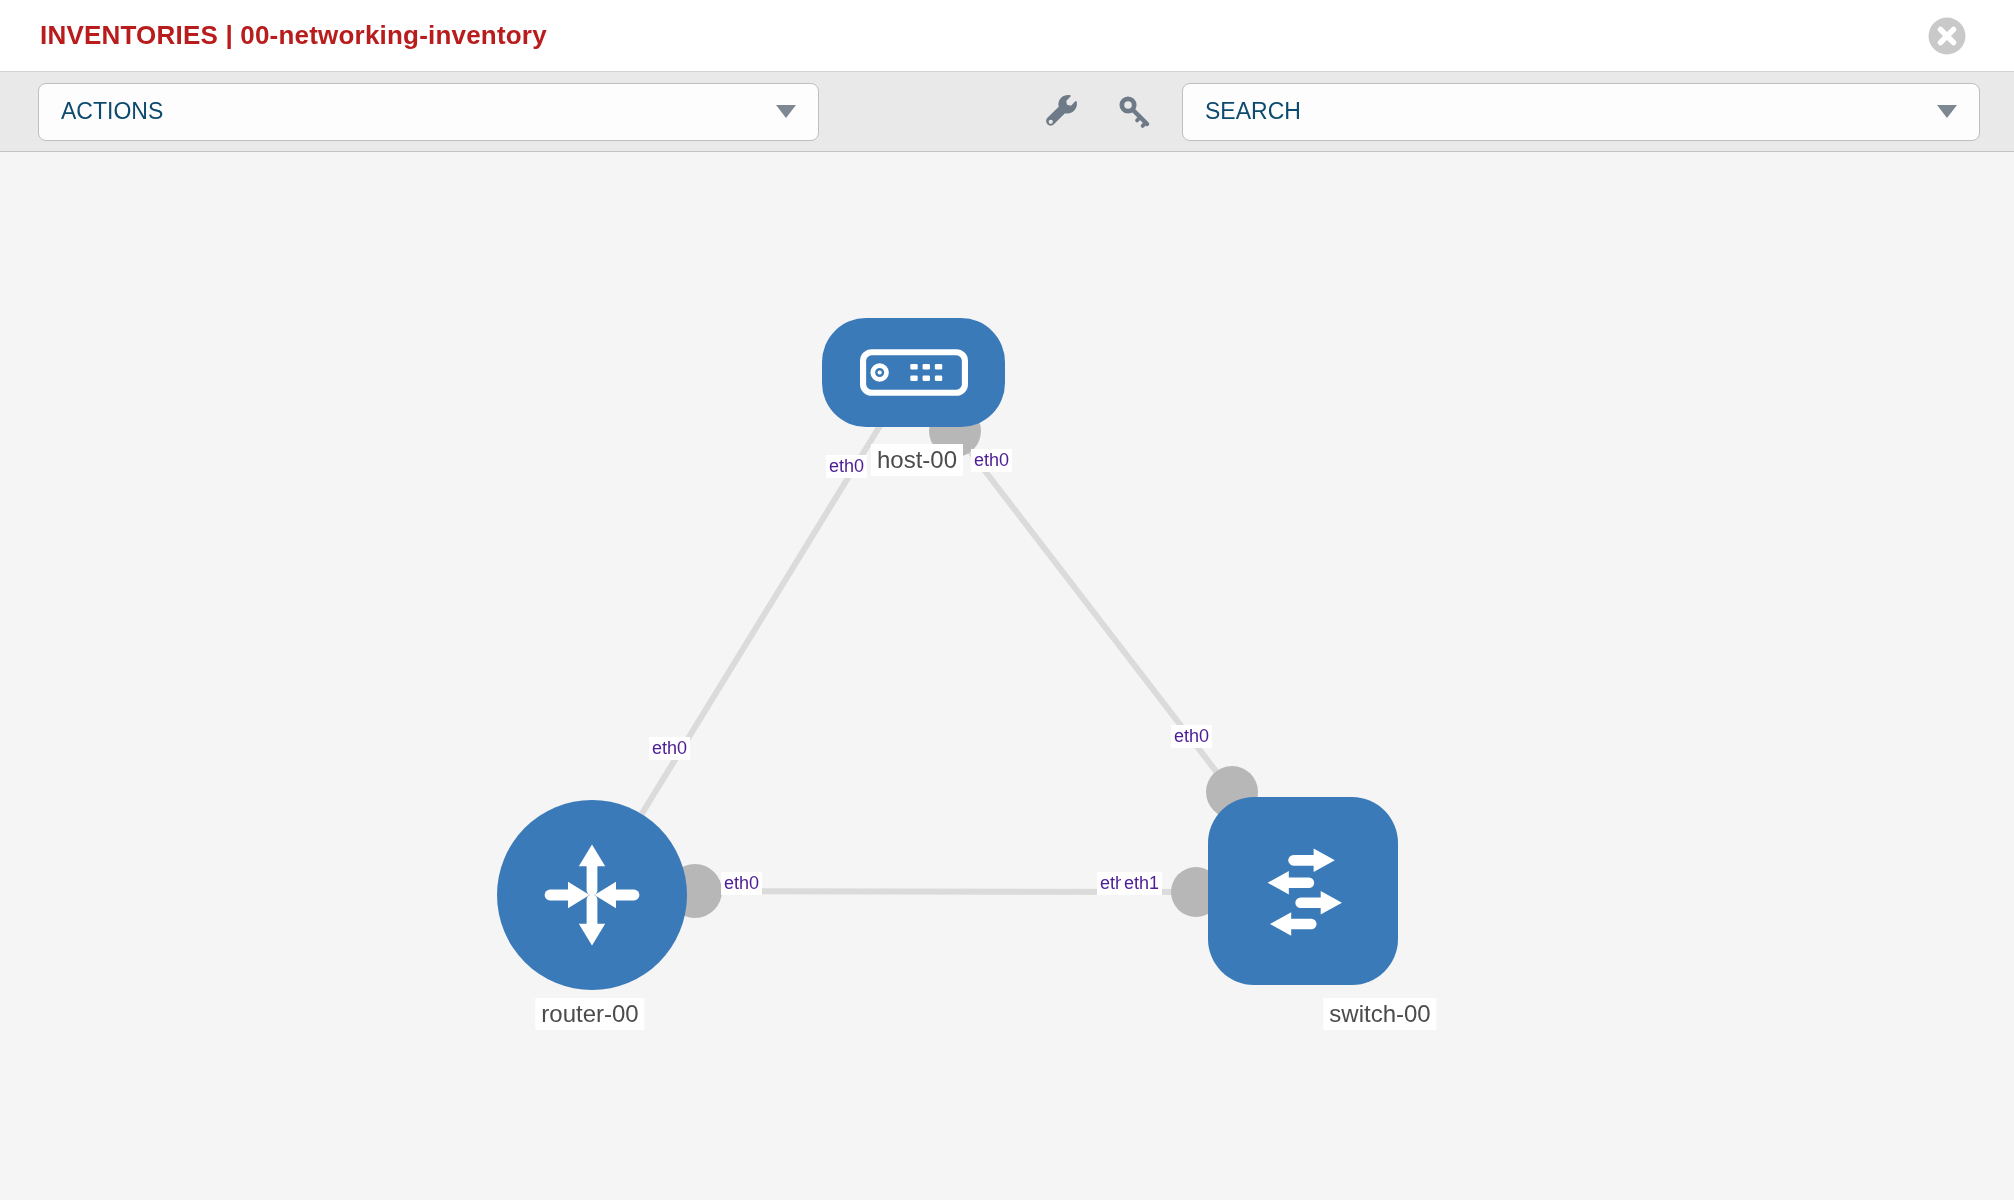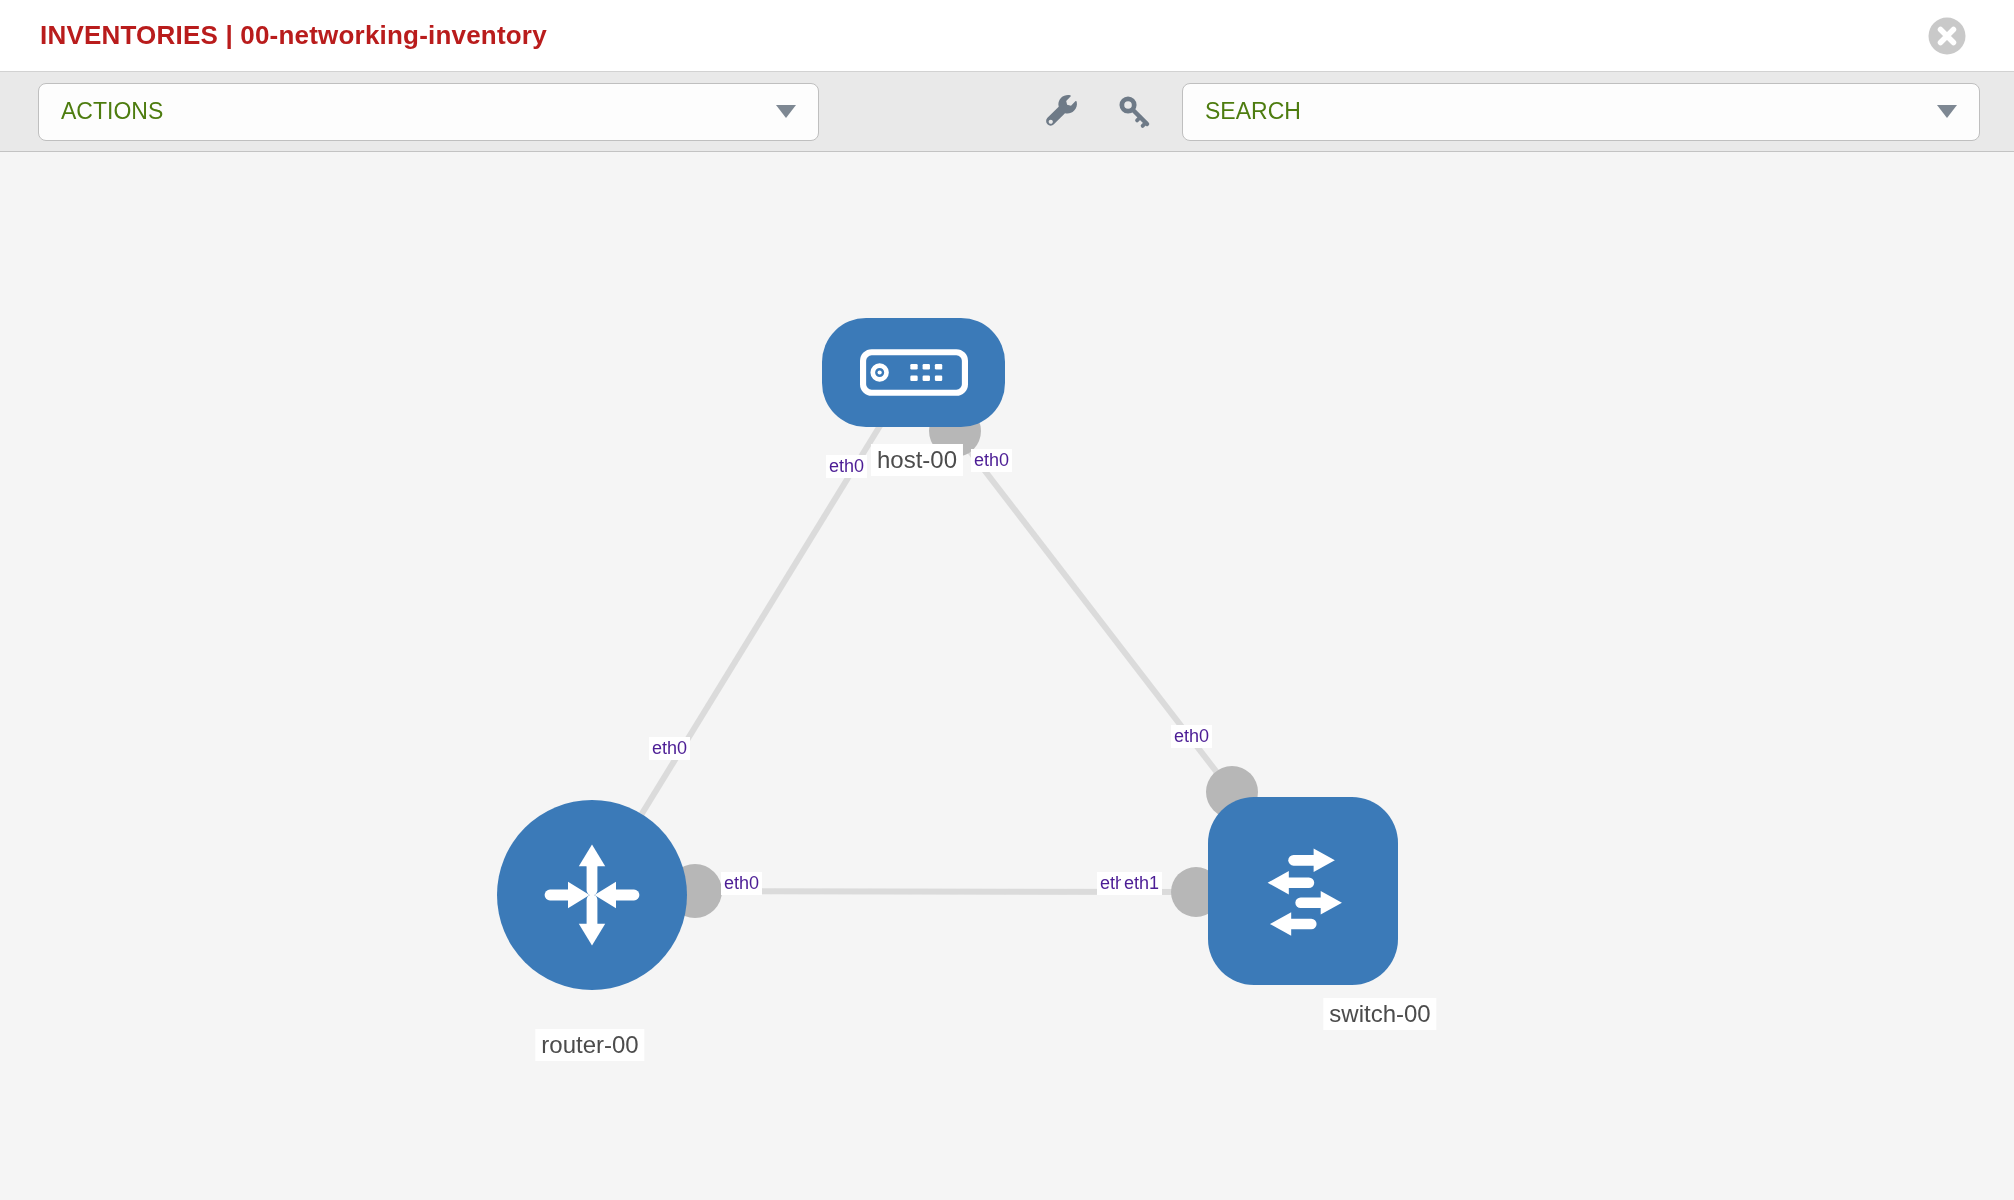--- a/index.html
+++ b/index.html
@@ -17,21 +17,21 @@
   .close-btn { width:38px; height:38px; border:none; background:transparent; padding:0; cursor:pointer; margin-right:18px; }
   
   .toolbar {
     height:81px; background:#e9e9e9;
     border-top:1px solid #d2d2d2; border-bottom:1px solid #c3c3c3;
     display:flex; align-items:center; padding:0 34px 0 38px;
   }
   .dropdown {
     height:58px; background:#fdfdfd; border:1px solid #bfbfbf; border-radius:8px;
     display:flex; align-items:center; padding:0 22px;
-    font-size:23px; color:#4d7c0f; cursor:pointer;
+    font-size:23px; color:#0c4a6e; cursor:pointer;
   }
   .dd-actions { width:781px; }
   .dd-search  { width:798px; }
   .caret {
     width:0; height:0; margin-left:auto;
     border-left:10px solid transparent; border-right:10px solid transparent;
     border-top:13px solid #7e8893;
   }
   .tb-icons { margin-left:auto; display:flex; align-items:center; gap:36px; margin-right:28px; }
   .icon-btn { border:none; background:transparent; padding:0; cursor:pointer; line-height:0; }
@@ -46,21 +46,21 @@
     display:flex; align-items:center; justify-content:center; cursor:pointer;
   }
   .node-host   { left:822px;  top:166px; width:183px; height:109px; border-radius:44px; }
   .node-router { left:497px;  top:648px; width:190px; height:190px; border-radius:50%; }
   .node-switch { left:1208px; top:645px; width:190px; height:188px; border-radius:46px; }
   .node-label {
     position:absolute; z-index:4; transform:translateX(-50%);
     background:#fff; color:#4c4c4c; font-size:24px; padding:2px 6px; white-space:nowrap;
   }
   .lbl-host   { left:917px;  top:292px; }
-  .lbl-router { left:590px;  top:846px;margin-top:31px; }
+  .lbl-router { left:590px;  top:846px; }
   .lbl-switch { left:1380px; top:846px; }
   .eth-label {
     position:absolute; z-index:3; background:#fff; color:#4c1d95;
     font-size:18px; padding:1px 3px; white-space:nowrap;
   }
   .eth-a { left:826px;  top:303px; }
   .eth-b { left:971px;  top:297px; }
   .eth-c { left:649px;  top:585px; }
   .eth-d { left:1171px; top:573px; }
   .eth-e { left:721px;  top:720px; }

